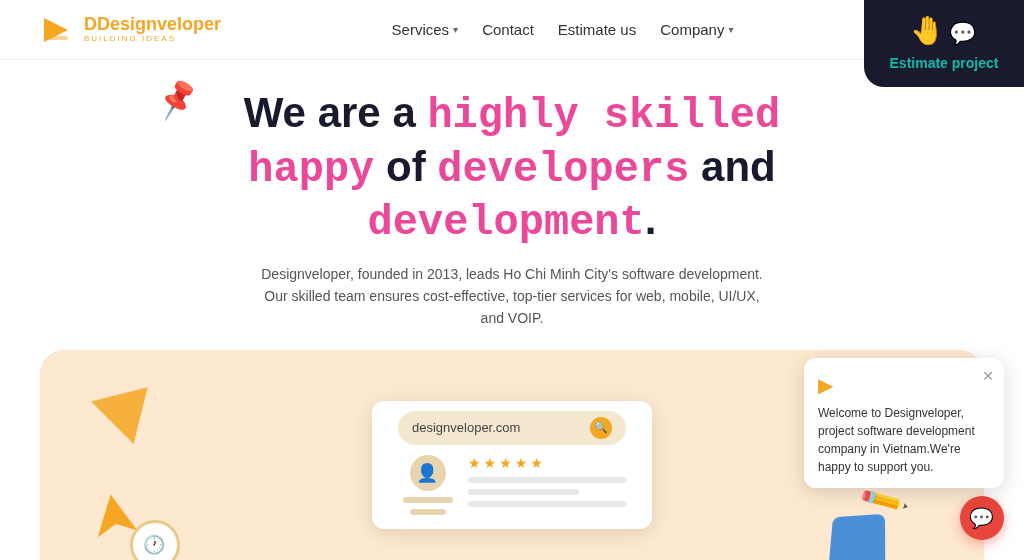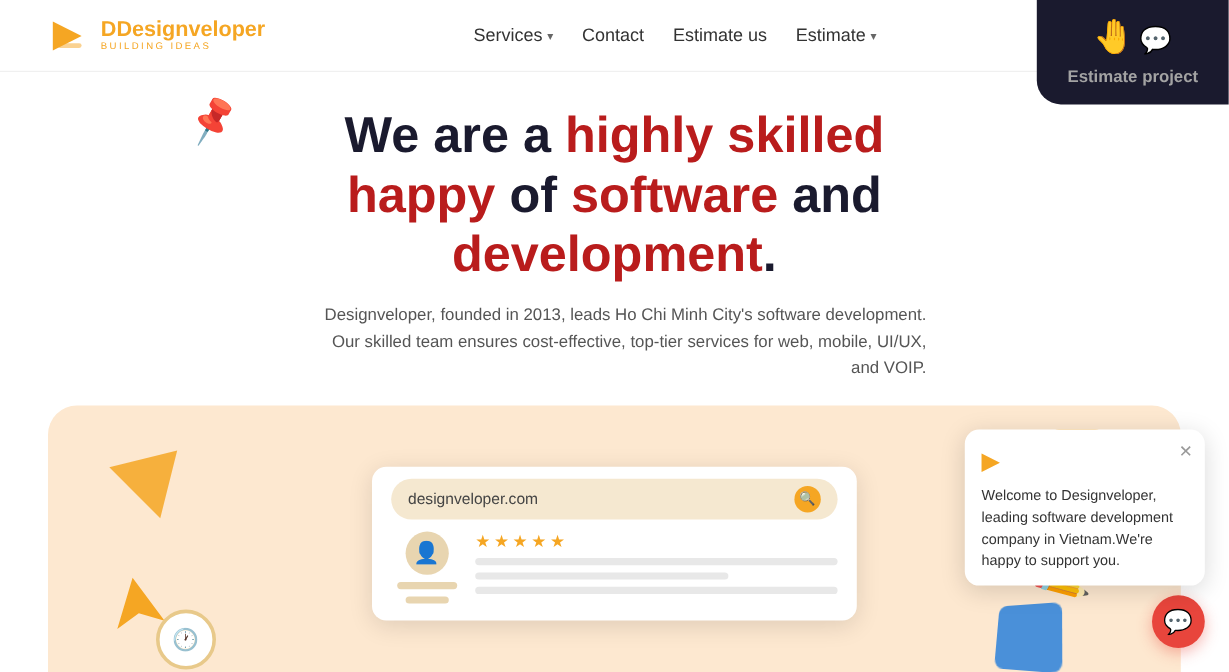--- a/index.html
+++ b/index.html
@@ -93,77 +93,76 @@
       gap: 4px;
       margin-bottom: 8px;
     }
     .est-icon-hand {
       font-size: 28px;
     }
     .est-icon-chat {
       font-size: 22px;
     }
     .estimate-label {
-      color: #a3a3a3;
+      color: #14b8a6;
       font-size: 14px;
       font-weight: 600;
       text-align: center;
     }
 
     
     .hero {
       padding: 28px 40px 0;
       text-align: center;
       position: relative;
     }
     .hero-title {
       font-size: 42px;
       font-weight: 800;
       line-height: 1.18;
       color: #1a1a2e;
       margin-bottom: 14px;
       position: relative;
     }
-    .hero-title .yellow { color: #b91c1c; }
+    .hero-title .yellow { color: #ec4899; font-family: Liberation Mono, monospace; }
     .hero-title .pin-icon {
       position: absolute;
       left: 118px;
       top: -6px;
       font-size: 32px;
       color: #f5a623;
       transform: rotate(-15deg);
     }
     .hero-subtitle {
       font-size: 14px;
       color: #555;
       max-width: 520px;
       margin: 0 auto 20px;
       line-height: 1.6;
-      text-align: right;
     }
 
     
     .illustration-area {
       background: #fde8d0;
       border-radius: 24px 24px 0 0;
       margin: 0 40px;
       height: 230px;
       position: relative;
       overflow: hidden;
       display: flex;
       align-items: center;
       justify-content: center;
     }
 
     
     .browser-mockup {
       background: #fff;
       border-radius: 12px;
-      width: 404px;
-      padding: 10px 16px 14px;
+      width: 280px;
+      padding: 10px 26px 14px;
       box-shadow: 0 4px 20px rgba(0,0,0,0.12);
       position: relative;
       z-index: 2;
     }
     .browser-url-bar {
       display: flex;
       align-items: center;
       background: #f5e8d0;
       border-radius: 20px;
       padding: 6px 14px;
@@ -404,41 +403,41 @@
         <span>Contact</span>
       </a>
     </li>
     <li>
       <a href="#">
         <span>Estimate us</span>
       </a>
     </li>
     <li>
       <a href="#">
-        <span>Estimate</span>
+        <span>Company</span>
         <span class="chevron">▾</span>
       </a>
     </li>
   </ul>
   <div class="nav-right"></div>
 </nav>
 
 <div class="estimate-card">
   <div class="estimate-icons">
     <span class="est-icon-hand">🤚</span>
     <span class="est-icon-chat">💬</span>
   </div>
   <span class="estimate-label">Estimate project</span>
 </div>
 
 <section class="hero">
   <h1 class="hero-title">
     <span class="pin-icon">📌</span>
     <span>We are a </span><span class="yellow">highly skilled</span><br>
-    <span class="yellow">happy</span><span> of </span><span class="yellow">software</span><span> and</span><br>
+    <span class="yellow">happy</span><span> of </span><span class="yellow">developers</span><span> and</span><br>
     <span class="yellow">development</span><span>.</span>
   </h1>
   <p class="hero-subtitle">Designveloper, founded in 2013, leads Ho Chi Minh City's software development. Our skilled team ensures cost-effective, top-tier services for web, mobile, UI/UX, and VOIP.</p>
 </section>
 
 <div class="illustration-area">
 
   <div class="deco-paper-plane">
     <div class="paper-plane-shape"></div>
   </div>
@@ -494,18 +493,18 @@
   <div class="deco-cube">
     <div class="cube-shape"></div>
   </div>
 
 </div>
 
 <div class="chat-widget">
   <div class="chat-bubble-popup">
     <div class="dv-logo">▶</div>
     <span class="close-btn">✕</span>
-    <span>Welcome to Designveloper, leading software development company in Vietnam.We're happy to support you.</span>
+    <span>Welcome to Designveloper, project software development company in Vietnam.We're happy to support you.</span>
   </div>
   <div class="chat-trigger-btn">
     <span>💬</span>
   </div>
 </div>
 
 </body></html>

